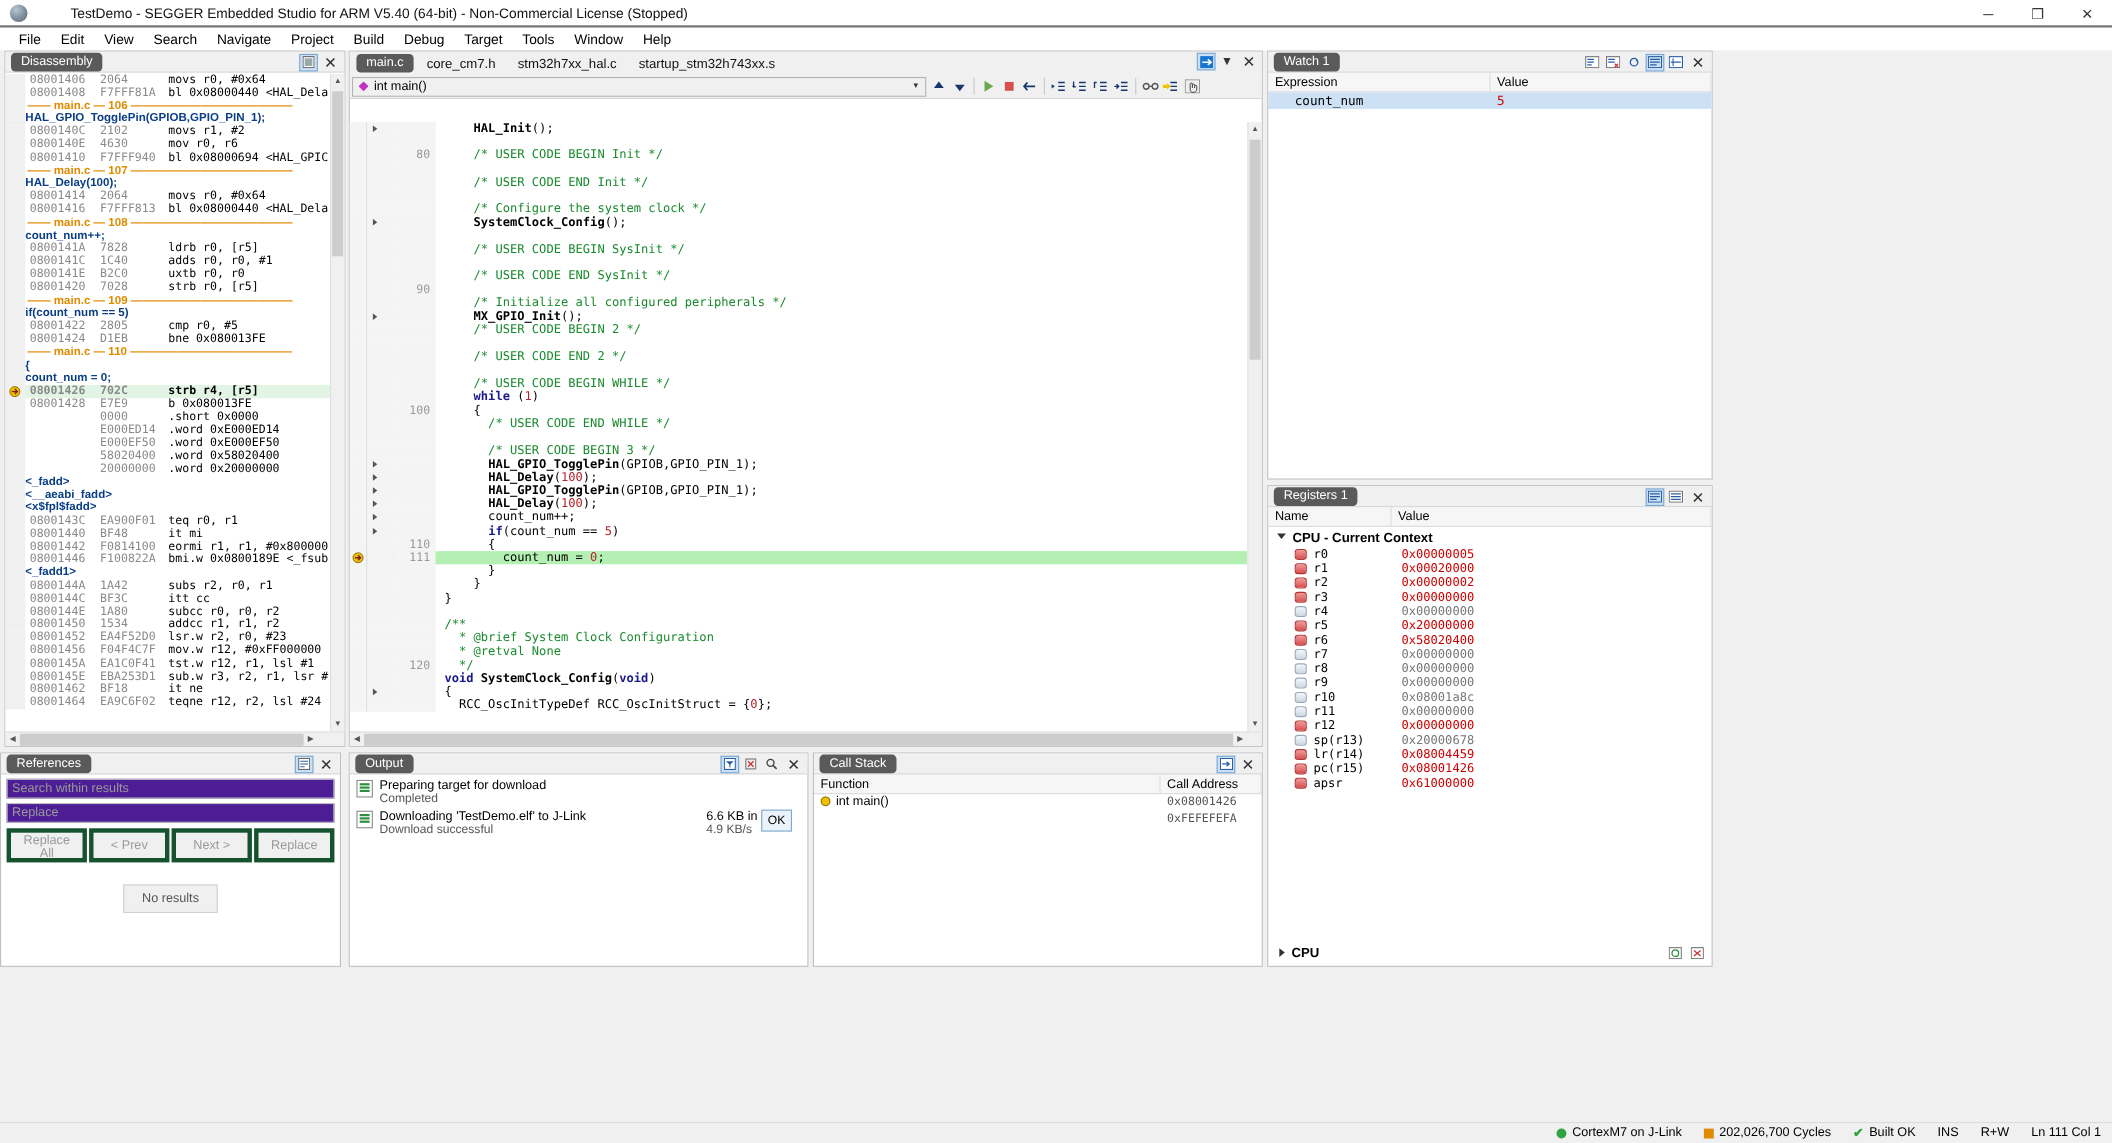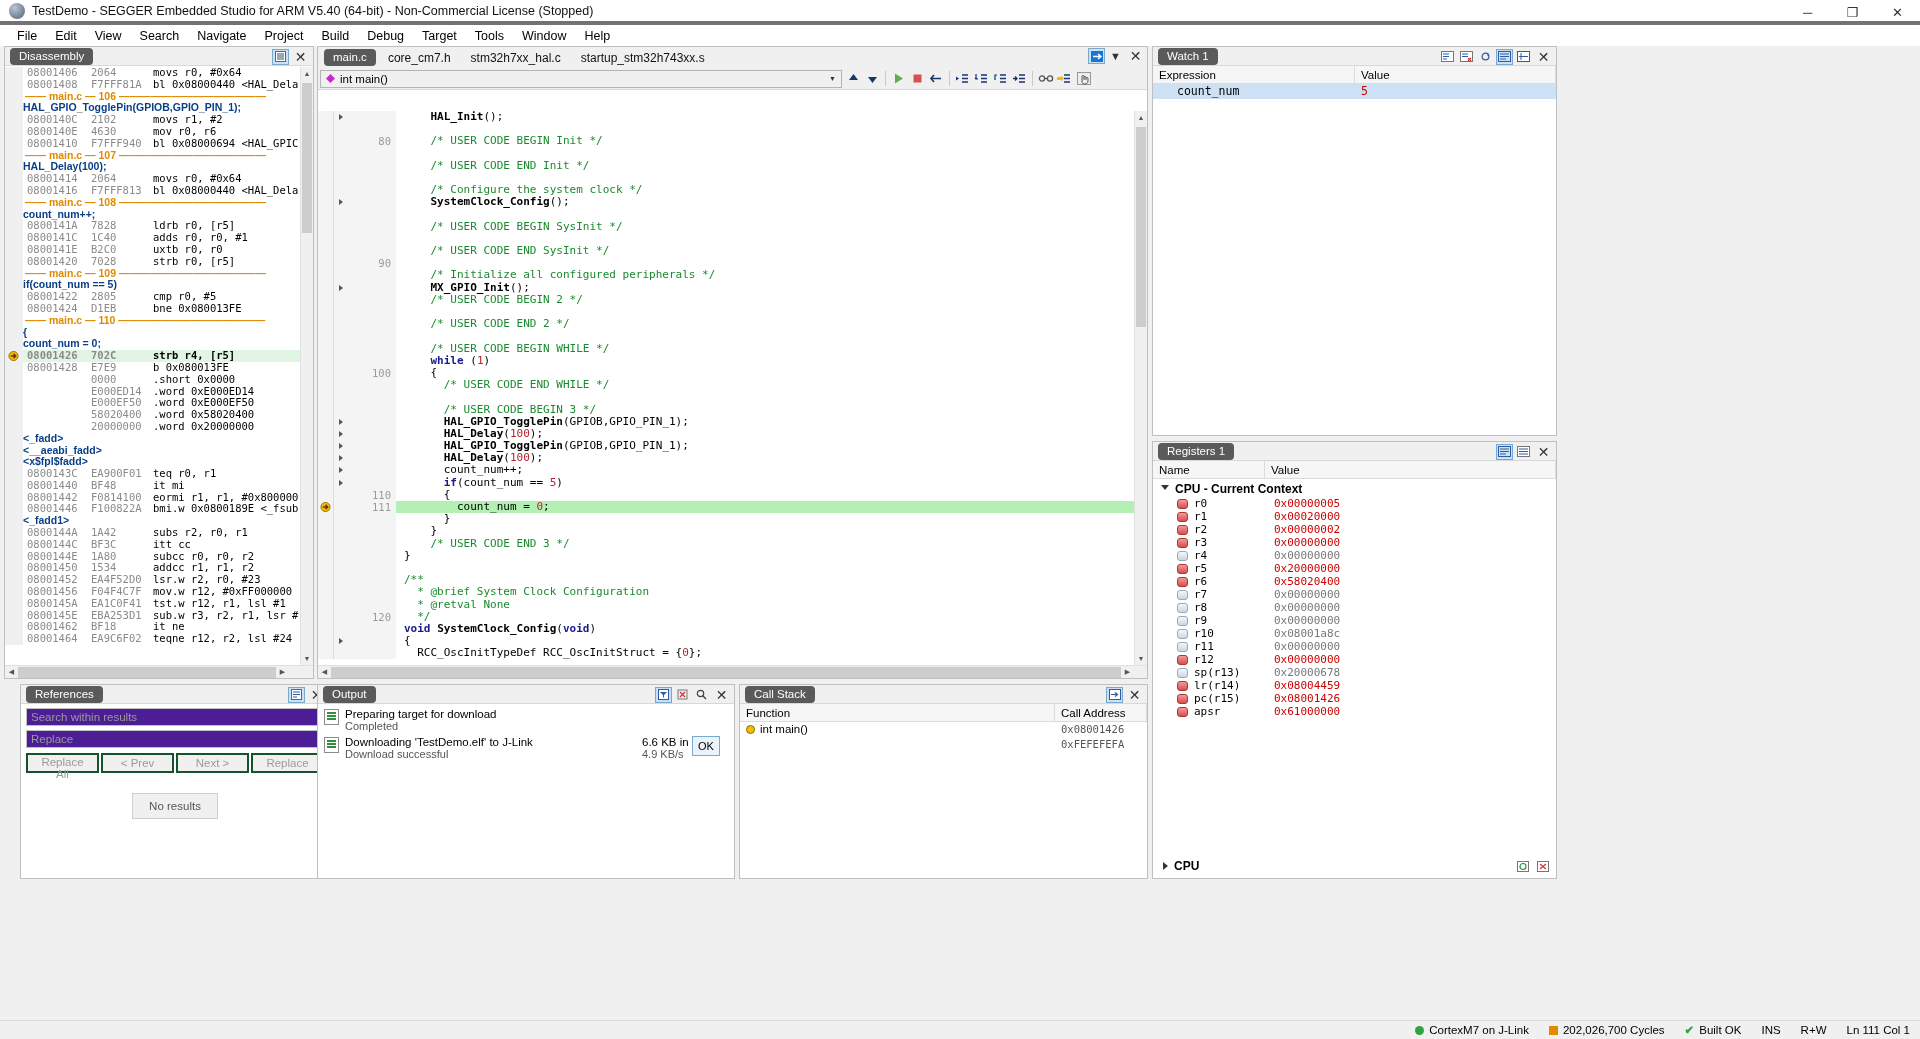--- a/index.html
+++ b/index.html
@@ -11,21 +11,21 @@
     font-size:12.5px;
     color:#000;
     overflow:hidden;
     user-select:none;
   }
   .mono { font-family:"DejaVu Sans Mono", monospace; }
 
   
   #titlebar {
     height:25px; background:#ffffff; display:flex; align-items:center;
-    border-bottom:4px solid #737373; position:relative;
+    border-bottom:2px solid #737373; position:relative;gap:32px;
   }
   #titlebar .app-icon {
     width:16px;height:16px;margin:0 7px 0 9px;border-radius:50%;
     background:radial-gradient(circle at 35% 30%,#b9c6d4 0%,#7e8d9c 55%,#5a6672 100%);
     flex:0 0 auto;
   }
   #titlebar .title-text { font-size:12.5px; color:#111; white-space:nowrap; }
   #winbuttons { position:absolute; right:0; top:0; height:25px; display:flex; }
   #winbuttons div {
     width:45px;height:25px;display:flex;align-items:center;justify-content:center;
@@ -87,29 +87,29 @@
   .vscroll .arr { height:13px; text-align:center; font-size:7px; color:#555; line-height:13px;}
   .vscroll .thumb { position:absolute; left:1px; right:1px; background:#cdcdcd; }
   .hscroll {
     position:absolute; left:0; right:0; bottom:0; height:13px; background:#f0f0f0;
     border-top:1px solid #e0e0e0; display:flex; align-items:center;
   }
   .hscroll .arr { width:13px; text-align:center; font-size:7px; color:#555; }
   .hscroll .thumb { height:11px; background:#cdcdcd; }
 
   
-  #refs { left:20px; top:638px; width:310px; height:195px; }
+  #refs { left:0; top:638px; width:310px; height:195px; }
   #refs .field {
     height:18px; margin:4px 5px 0 5px; border:1px solid #c0c0c0; background:#4c1d95;
     font-size:11.5px; color:#9a9a9a; padding:2px 4px; line-height:13px;
   }
   #refs .btnrow { display:flex; margin:5px 5px 0 5px; gap:2px; }
   #refs .btnrow button {
-    flex:1; height:20px; font-size:11.5px; font-family:"Liberation Sans",sans-serif;
-    background:#f0f0f0; border:2px solid #14532d; color:#9a9a9a;
+    flex:1; height:31px; font-size:11.5px; font-family:"Liberation Sans",sans-serif;
+    background:#f0f0f0; border:4px solid #14532d; color:#9a9a9a;
   }
   #refs .noresults {
     margin:20px auto 0 auto; width:86px; height:26px; background:#f0f0f0;
     border:1px solid #cfcfcf; display:flex;align-items:center;justify-content:center;
     font-size:11.5px; color:#555;
   }
 
   
   #editor { left:317px; top:0; width:831px; height:633px; }
   #edtabs { height:21px; background:#f0f0f0; display:flex; align-items:center; position:relative; }
@@ -476,21 +476,20 @@
         <div class="code-row"><div class="cg1"></div><div class="cg2"><span class="arrw"></span></div><div class="cg3 mono"></div><div class="ctext mono">      <span class="fn">HAL_Delay</span>(<span class="num">100</span>);</div></div>
         <div class="code-row"><div class="cg1"></div><div class="cg2"><span class="arrw"></span></div><div class="cg3 mono"></div><div class="ctext mono">      count_num++;</div></div>
         <div class="code-row"><div class="cg1"></div><div class="cg2"><span class="arrw"></span></div><div class="cg3 mono"></div><div class="ctext mono">      <span class="kw2">if</span>(count_num == <span class="num">5</span>)</div></div>
         <div class="code-row"><div class="cg1"></div><div class="cg2"></div><div class="cg3 mono">110</div><div class="ctext mono">      {</div></div>
         <div class="code-row hl"><div class="cg1"><svg style="position:absolute;left:2px;top:1px;width:11px;height:10px" viewBox="0 0 12 11">
               <circle cx="6" cy="5.5" r="5" fill="#f0c000" stroke="#8a6d00"></circle>
               <path d="M3 5.5h4.5M6 3l2.5 2.5L6 8" stroke="#7a2020" stroke-width="1.4" fill="none"></path>
             </svg></div><div class="cg2"></div><div class="cg3 mono">111</div><div class="ctext mono">        count_num = <span class="num">0</span>;</div></div>
         <div class="code-row"><div class="cg1"></div><div class="cg2"></div><div class="cg3 mono"></div><div class="ctext mono">      }</div></div>
         <div class="code-row"><div class="cg1"></div><div class="cg2"></div><div class="cg3 mono"></div><div class="ctext mono">    }</div></div>
-        <div class="code-row"><div class="cg1"></div><div class="cg2"></div><div class="cg3 mono"></div><div class="ctext mono"><span class="cmt">    /* USER CODE END 3 */</span></div></div>
         <div class="code-row"><div class="cg1"></div><div class="cg2"></div><div class="cg3 mono"></div><div class="ctext mono">}</div></div>
         <div class="code-row"><div class="cg1"></div><div class="cg2"></div><div class="cg3 mono"></div><div class="ctext mono"></div></div>
         <div class="code-row"><div class="cg1"></div><div class="cg2"></div><div class="cg3 mono"></div><div class="ctext mono"><span class="cmt">/**</span></div></div>
         <div class="code-row"><div class="cg1"></div><div class="cg2"></div><div class="cg3 mono"></div><div class="ctext mono"><span class="cmt">  * @brief System Clock Configuration</span></div></div>
         <div class="code-row"><div class="cg1"></div><div class="cg2"></div><div class="cg3 mono"></div><div class="ctext mono"><span class="cmt">  * @retval None</span></div></div>
         <div class="code-row"><div class="cg1"></div><div class="cg2"></div><div class="cg3 mono">120</div><div class="ctext mono"><span class="cmt">  */</span></div></div>
         <div class="code-row"><div class="cg1"></div><div class="cg2"></div><div class="cg3 mono"></div><div class="ctext mono"><span class="kw2">void</span> <span class="fn">SystemClock_Config</span>(<span class="kw2">void</span>)</div></div>
         <div class="code-row"><div class="cg1"></div><div class="cg2"><span class="arrw"></span></div><div class="cg3 mono"></div><div class="ctext mono">{</div></div>
         <div class="code-row"><div class="cg1"></div><div class="cg2"></div><div class="cg3 mono"></div><div class="ctext mono">  RCC_OscInitTypeDef RCC_OscInitStruct = {<span class="num">0</span>};</div></div>
       </div>

